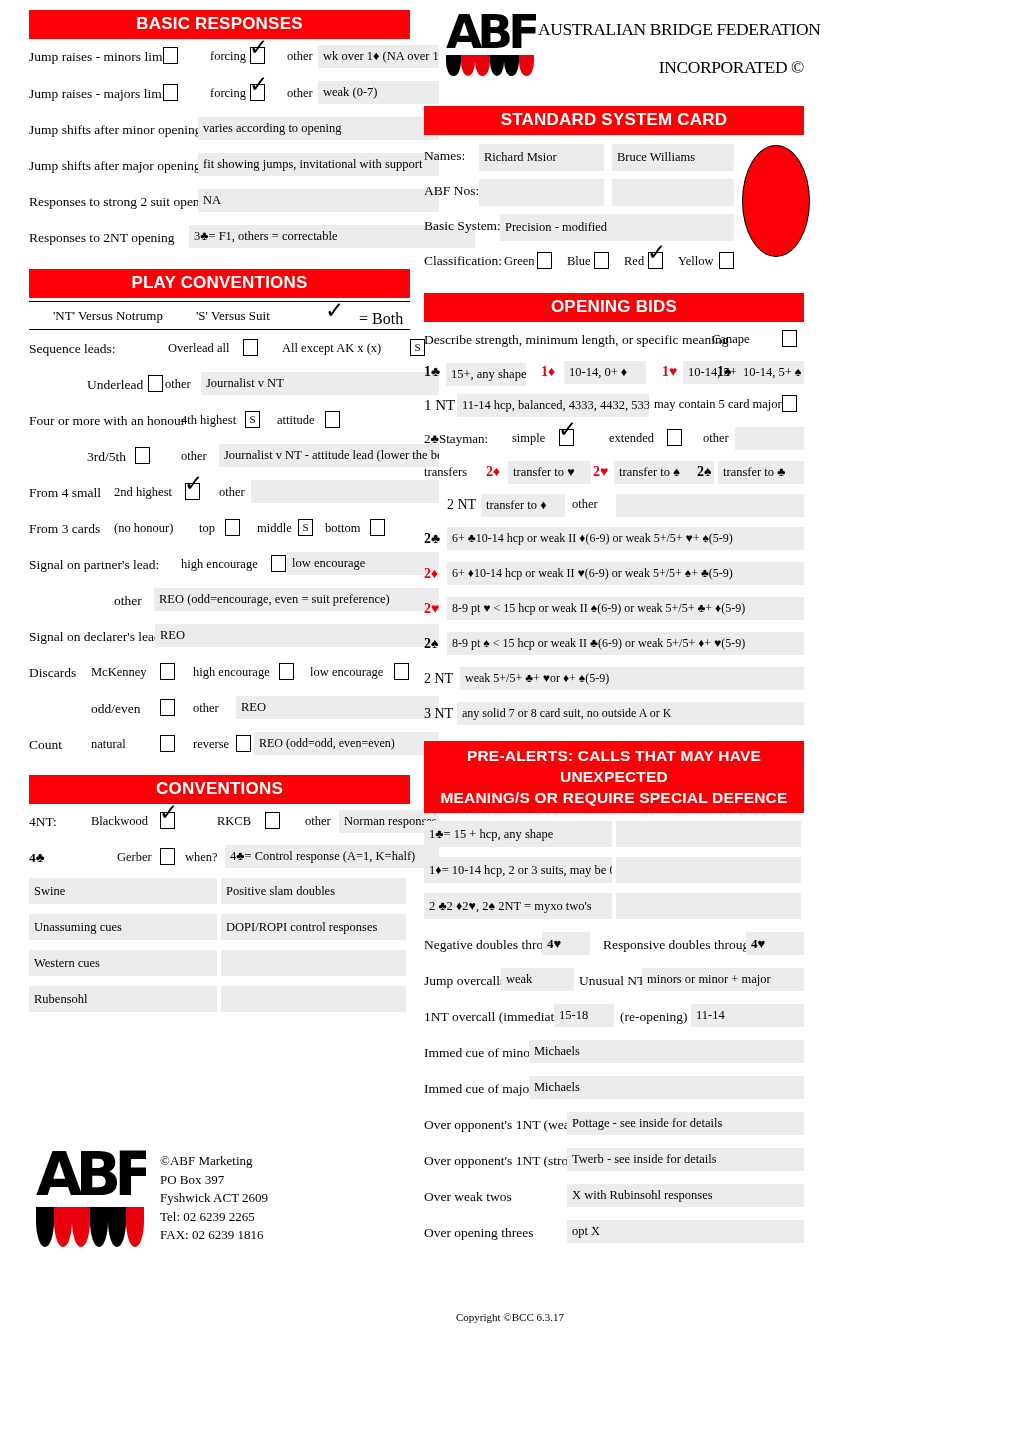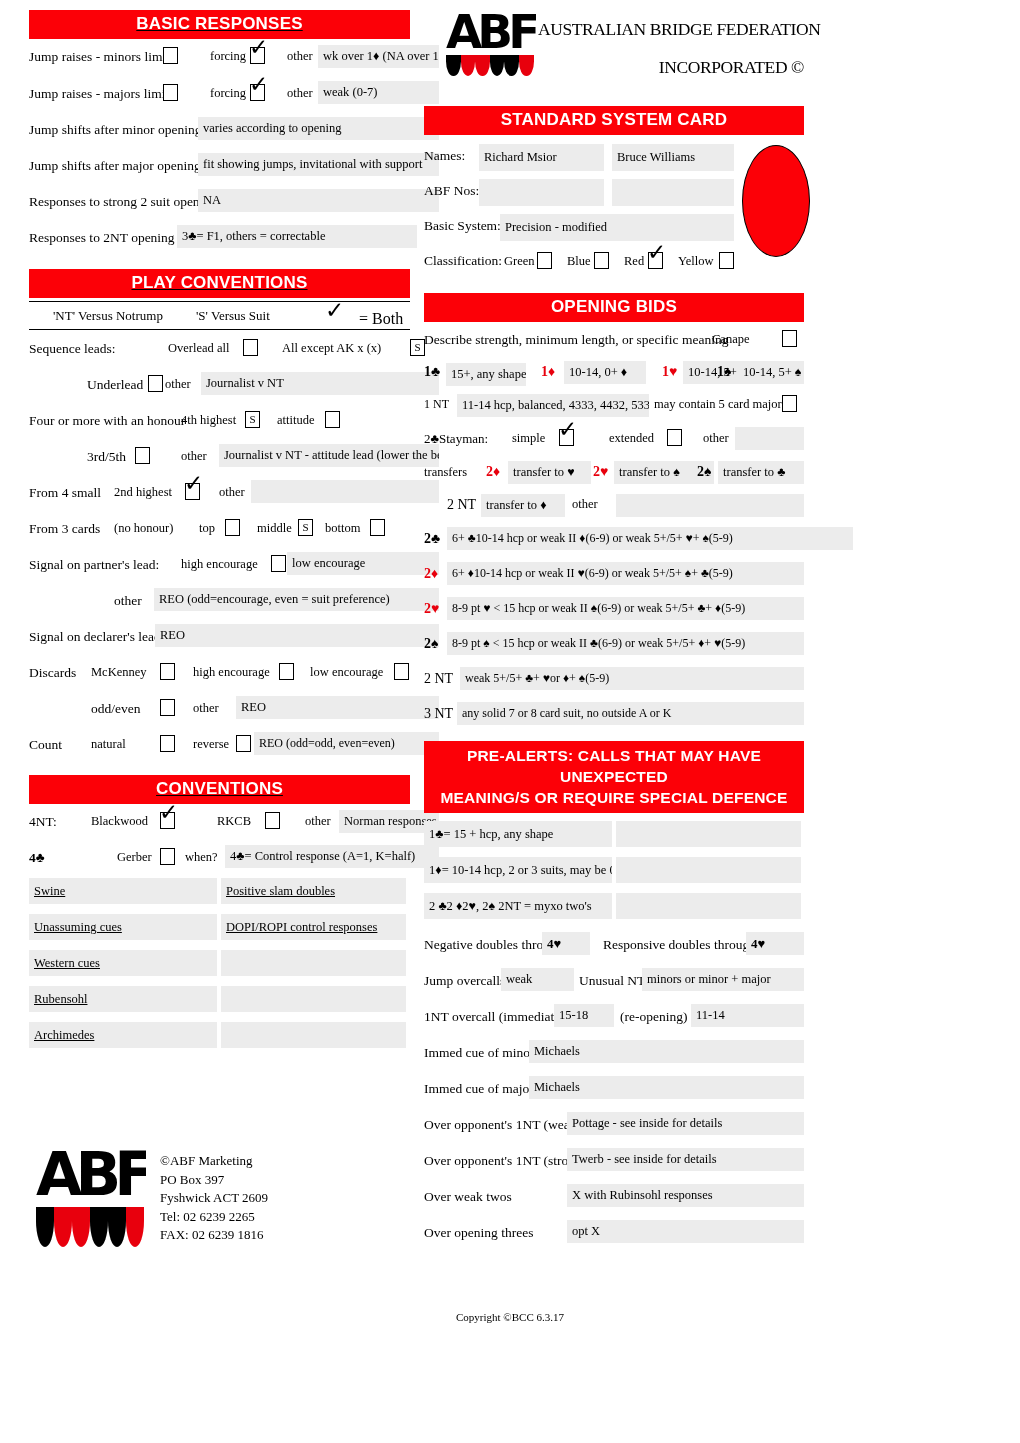--- a/index.html
+++ b/index.html
@@ -5,21 +5,21 @@
   html,body{margin:0;padding:0;background:#ffffff;}
   body{
     width:1020px;height:1443px;position:relative;
     font-family:"Liberation Serif", serif;
     color:#000;
     -webkit-font-smoothing:none;
   }
   .page{position:absolute;left:0;top:0;width:1020px;height:1443px;}
 
   
-  .col-left{position:absolute;left:29px;top:10px;width:381px;text-decoration:underline;}
+  .col-left{position:absolute;left:29px;top:10px;width:381px;}
   .col-right{position:absolute;left:424px;top:10px;width:380px;}
 
   
   .banner{
     background:#fc0007;color:#ffffff;
     font-family:"Liberation Sans", sans-serif;
     font-weight:bold;font-size:17px;letter-spacing:.2px;
     text-align:center;line-height:22px;padding:3px 0 4px 0;
     width:100%;box-sizing:border-box;
   }
@@ -147,21 +147,21 @@
     <div class="row">
       <span class="lbl" style="left:0">Jump shifts after major opening</span>
       <span class="fld" style="left:169px;width:241px">fit showing jumps, invitational with support</span>
     </div>
     <div class="row">
       <span class="lbl" style="left:0">Responses to strong 2 suit opening</span>
       <span class="fld" style="left:169px;width:241px">NA</span>
     </div>
     <div class="row">
       <span class="lbl" style="left:0">Responses to 2NT opening</span>
-      <span class="fld" style="left:148px;width:240px">3♣= F1, others = correctable</span>
+      <span class="fld" style="left:160px;width:286px">3♣= F1, others = correctable</span>
     </div>
 
     <div class="banner" style="margin-top:11px">PLAY CONVENTIONS</div>
 
     <div style="position:relative;height:35px">
       <div class="hr" style="position:absolute;top:3px"></div>
       <span class="txt" style="left:24px;top:10px;font-size:13px">'NT'  Versus Notrump</span>
       <span class="txt" style="left:167px;top:10px;font-size:13px">'S'  Versus Suit</span>
       <span class="standalone-tick" style="left:296px;top:1px">✓</span>
       <span class="txt" style="left:330px;top:12px;font-size:16px">= Both</span>
@@ -292,24 +292,20 @@
     <div class="cellrow">
       <div class="cell" style="width:188px">Unassuming cues</div>
       <div class="cell" style="width:185px">DOPI/ROPI control responses</div>
     </div>
     <div class="cellrow">
       <div class="cell" style="width:188px">Western cues</div>
       <div class="cell" style="width:185px"></div>
     </div>
     <div class="cellrow">
       <div class="cell" style="width:188px">Rubensohl</div>
-      <div class="cell" style="width:185px"></div>
-    </div>
-    <div class="cellrow">
-      <div class="cell" style="width:188px">Archimedes</div>
       <div class="cell" style="width:185px"></div>
     </div>
   </div>
 
   <div class="col-right">
 
     <div style="position:relative;height:96px">
       <div class="abf-logo" style="position:absolute;left:22px;top:0">
         <div class="abf-letters">ABF</div>
         <div class="abf-bar">
@@ -367,21 +363,21 @@
       <span class="fld" style="left:22px;top:5px;width:80px">15+, any shape</span>
       <span class="txt red" style="left:117px;top:6px;font-size:14px;font-weight:bold">1♦</span>
       <span class="fld" style="left:140px;top:3px;width:82px">10-14, 0+ ♦</span>
       <span class="txt red" style="left:238px;top:6px;font-size:14px;font-weight:bold">1♥</span>
       <span class="fld" style="left:259px;top:3px;width:80px">10-14, 5+ ♥</span>
       <span class="txt blk" style="left:293px;top:6px;font-size:14px;font-weight:bold">1♠</span>
       <span class="fld" style="left:314px;top:3px;width:66px">10-14, 5+ ♠</span>
     </div>
 
     <div class="row" style="height:33px">
-      <span class="txt" style="left:0;top:6px;font-size:12px">1 NT</span>
+      <span class="txt" style="left:0;top:6px;font-size:15px">1 NT</span>
       <span class="fld" style="left:33px;top:3px;width:192px">11-14 hcp, balanced, 4333, 4432, 5332 (m)</span>
       <span class="txt" style="left:230px;top:6px">may contain 5 card major</span>
       <span class="cb" style="left:358px;top:4px"></span>
     </div>
 
     <div class="row" style="height:34px">
       <span class="txt" style="left:0;top:7px;font-size:13px">2♣Stayman:</span>
       <span class="txt" style="left:88px;top:7px">simple</span>
       <span class="cb" style="left:135px;top:5px">
           <span class="tick">✓</span>
@@ -404,21 +400,21 @@
 
     <div class="row" style="height:33px">
       <span class="txt" style="left:23px;top:6px;font-size:14px">2 NT</span>
       <span class="fld" style="left:57px;top:3px;width:84px">transfer to ♦</span>
       <span class="txt" style="left:148px;top:6px">other</span>
       <span class="fld" style="left:192px;top:3px;width:188px"></span>
     </div>
 
     <div class="row" style="height:35px">
       <span class="txt blk" style="left:0;top:7px;font-size:14px;font-weight:bold">2♣</span>
-      <span class="fld" style="left:23px;top:3px;width:406px;font-size:12px">6+ ♣10-14 hcp or weak II ♦(6-9) or weak 5+/5+ ♥+ ♠(5-9)</span>
+      <span class="fld" style="left:23px;top:3px;width:357px;font-size:12px">6+ ♣10-14 hcp or weak II ♦(6-9) or weak 5+/5+ ♥+ ♠(5-9)</span>
     </div>
     <div class="row" style="height:35px">
       <span class="txt red" style="left:0;top:7px;font-size:14px;font-weight:bold">2♦</span>
       <span class="fld" style="left:23px;top:3px;width:357px;font-size:12px">6+ ♦10-14 hcp or weak II ♥(6-9) or weak 5+/5+ ♠+ ♣(5-9)</span>
     </div>
     <div class="row" style="height:35px">
       <span class="txt red" style="left:0;top:7px;font-size:14px;font-weight:bold">2♥</span>
       <span class="fld" style="left:23px;top:3px;width:357px;font-size:12px">8-9 pt ♥ &lt; 15 hcp or weak II ♠(6-9) or weak 5+/5+ ♣+ ♦(5-9)</span>
     </div>
     <div class="row" style="height:35px">

